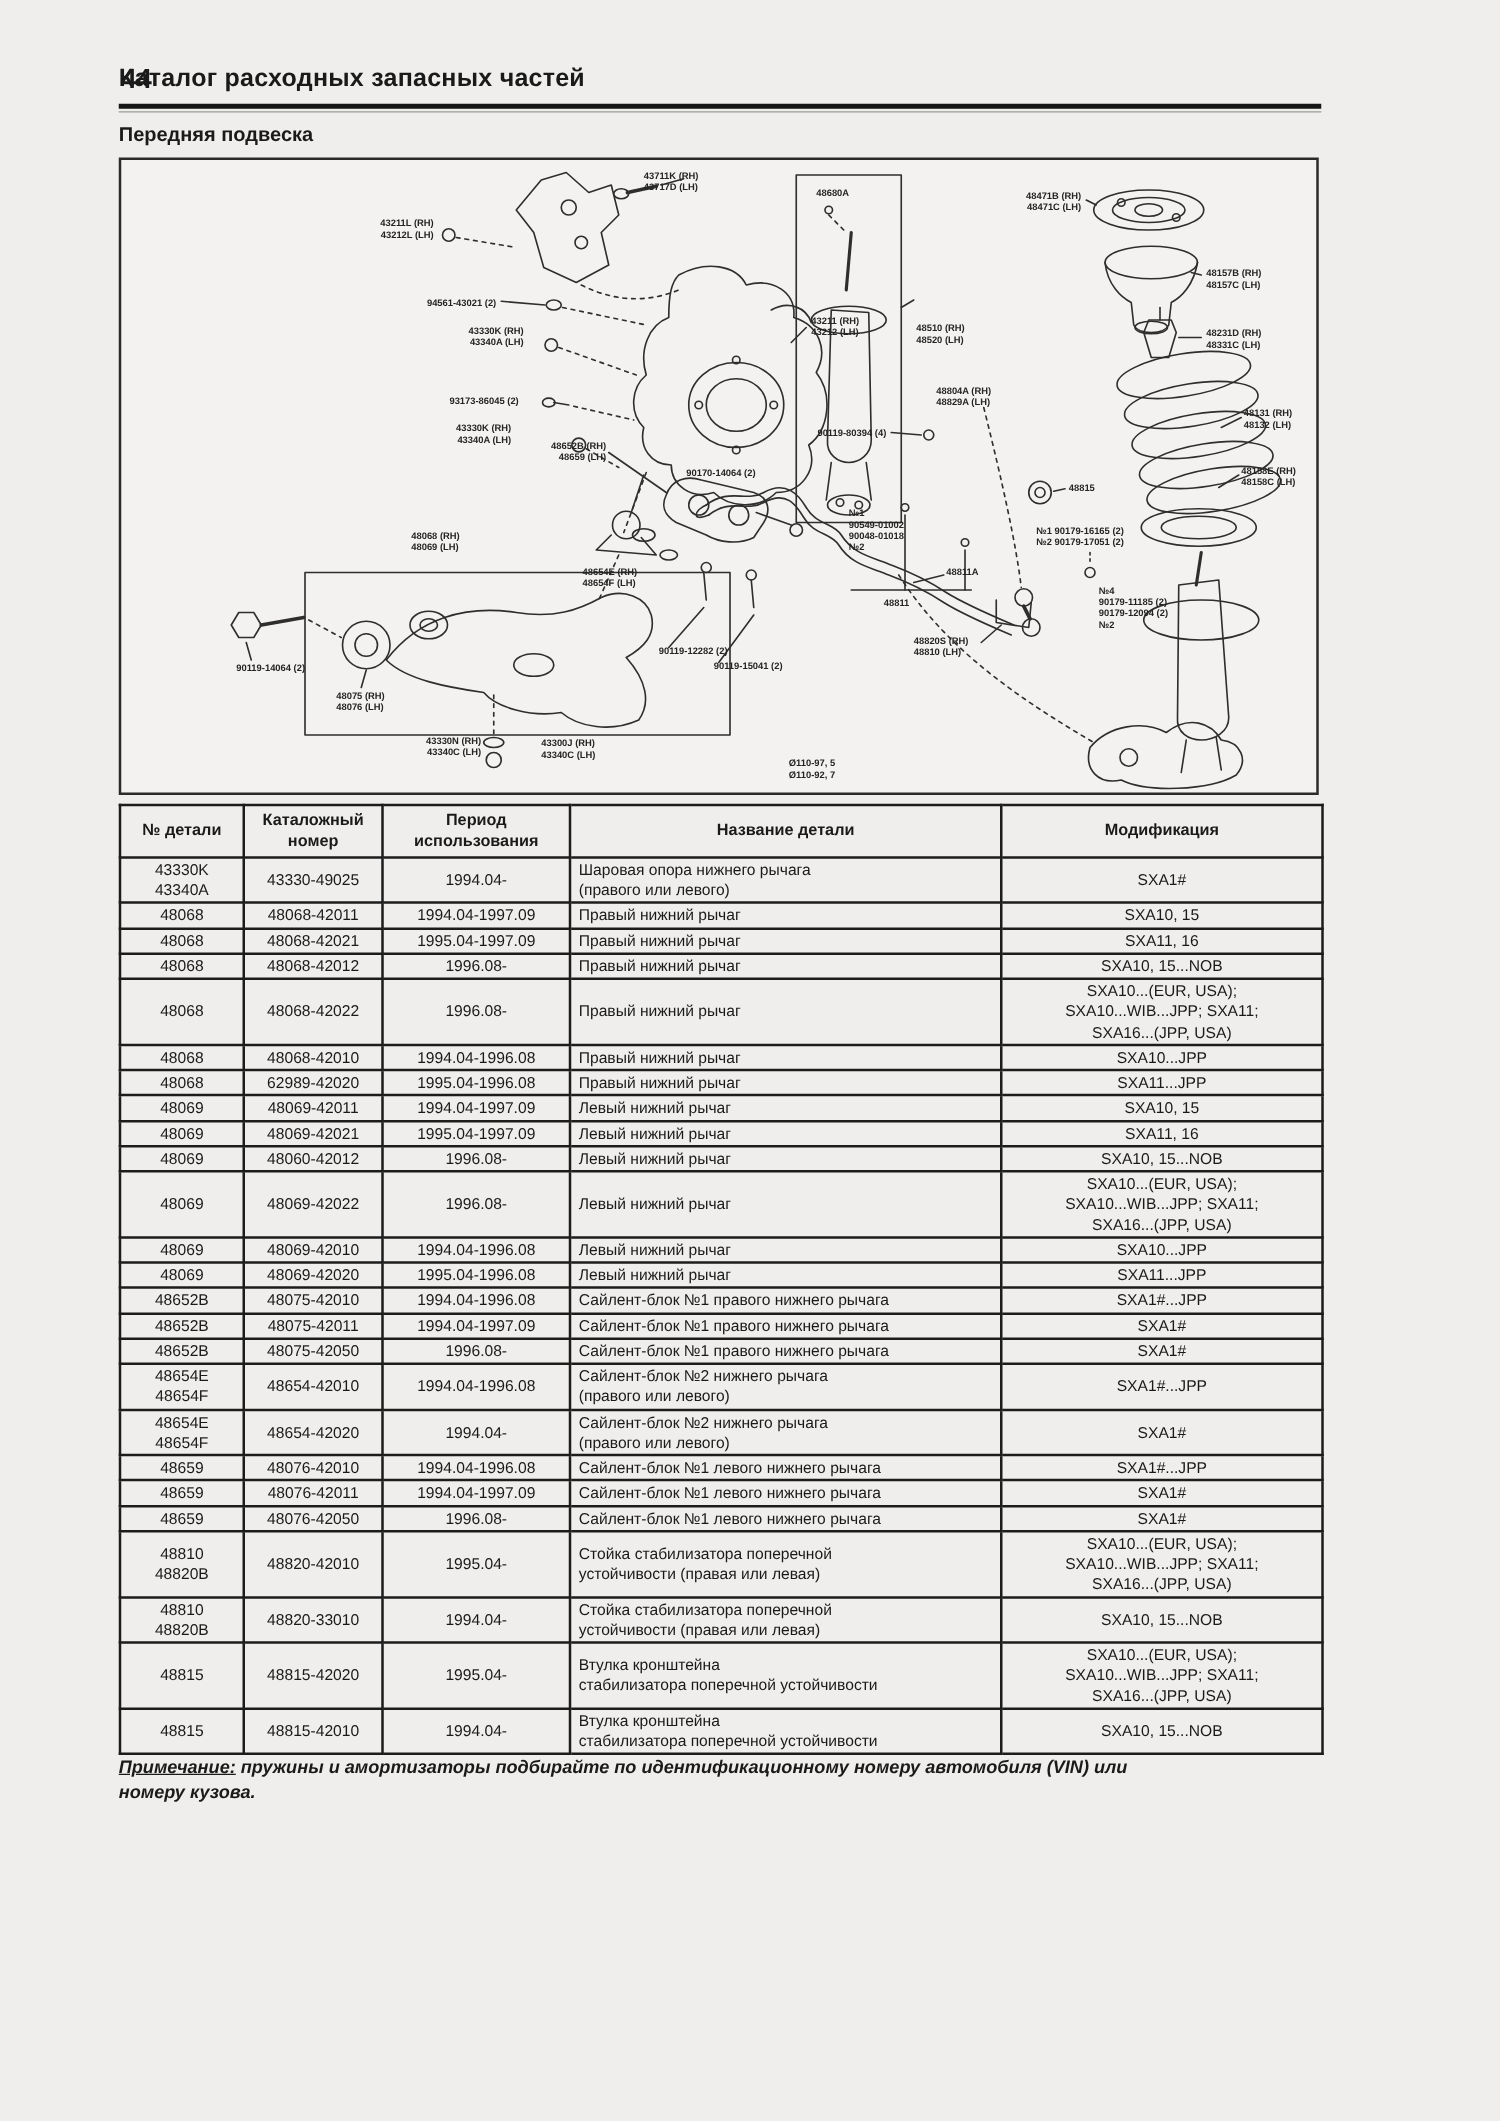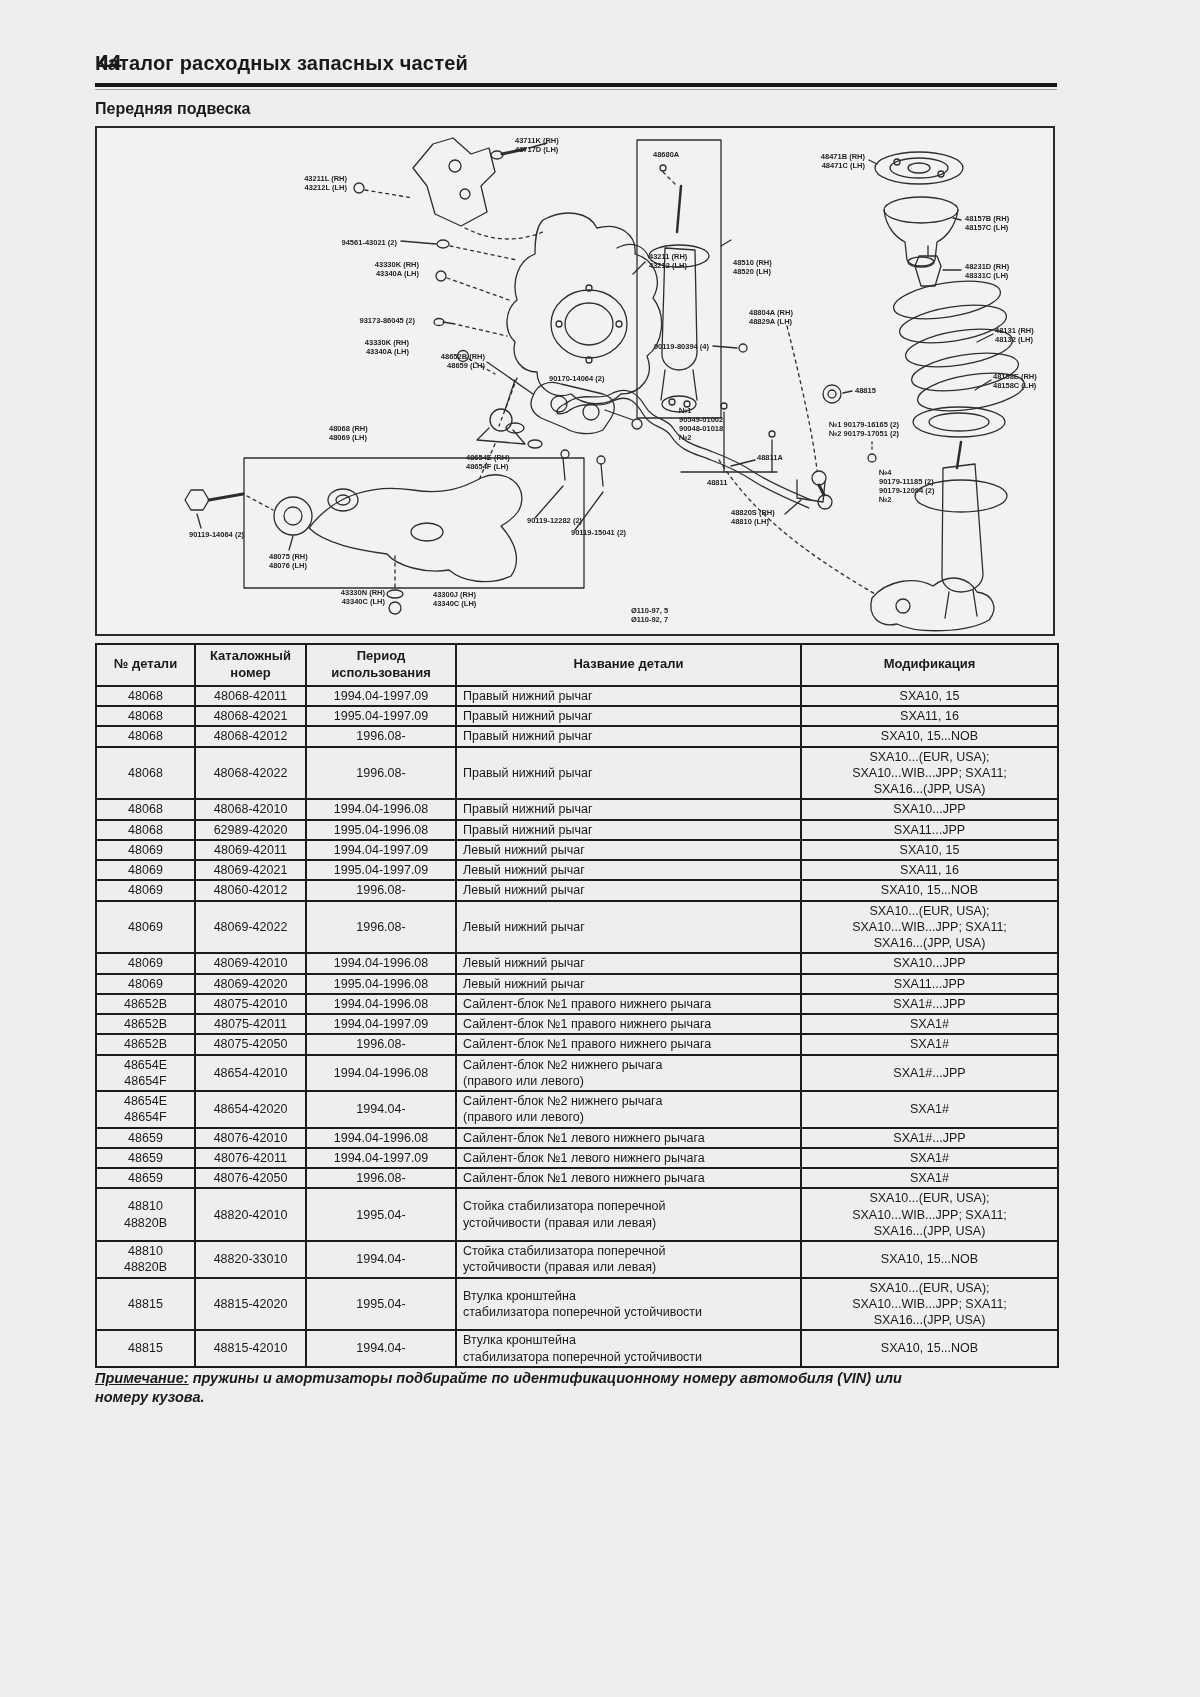--- a/index.html
+++ b/index.html
@@ -343,20 +343,29 @@
         <th>Каталожный
 номер</th>
         <th>Период
 использования</th>
         <th>Название детали</th>
         <th>Модификация</th>
       </tr>
     </thead>
     <tbody>
 
+        <tr>
+          <td class="c">43330K
+43340A</td>
+          <td class="c">43330-49025</td>
+          <td class="c">1994.04-</td>
+          <td class="l">Шаровая опора нижнего рычага
+(правого или левого)</td>
+          <td class="c">SXA1#</td>
+        </tr>
 
         <tr>
           <td class="c">48068</td>
           <td class="c">48068-42011</td>
           <td class="c">1994.04-1997.09</td>
           <td class="l">Правый нижний рычаг</td>
           <td class="c">SXA10, 15</td>
         </tr>
 
         <tr>

